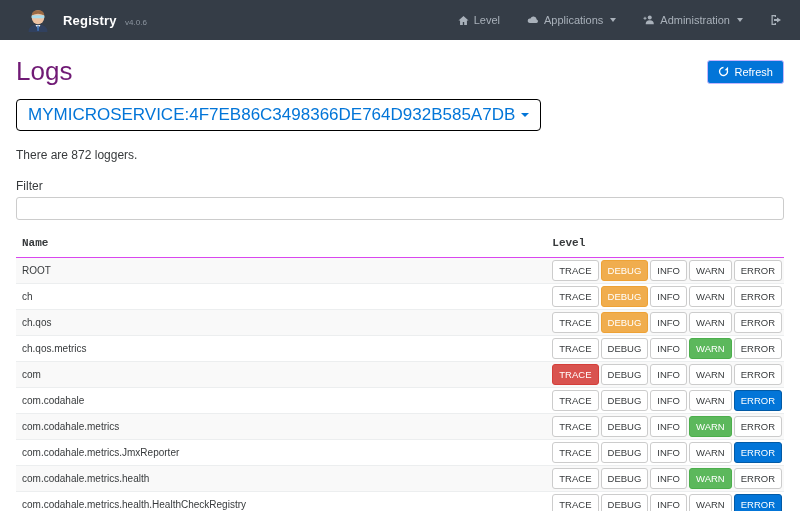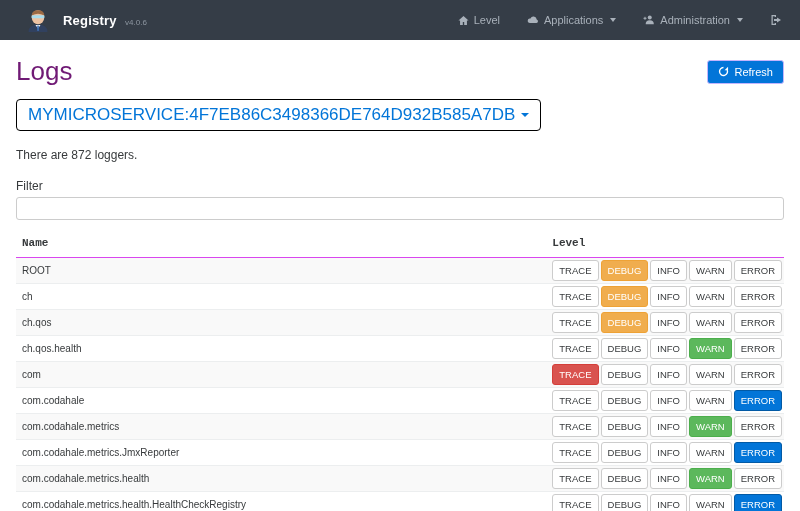--- a/index.html
+++ b/index.html
@@ -145,21 +145,21 @@
         </tr>
         <tr>
           <td class="logger-name">ch</td>
           <td class="logger-levels"><button class="lvl">TRACE</button><button class="lvl active-debug">DEBUG</button><button class="lvl">INFO</button><button class="lvl">WARN</button><button class="lvl">ERROR</button></td>
         </tr>
         <tr>
           <td class="logger-name">ch.qos</td>
           <td class="logger-levels"><button class="lvl">TRACE</button><button class="lvl active-debug">DEBUG</button><button class="lvl">INFO</button><button class="lvl">WARN</button><button class="lvl">ERROR</button></td>
         </tr>
         <tr>
-          <td class="logger-name">ch.qos.health</td>
+          <td class="logger-name">ch.qos.metrics</td>
           <td class="logger-levels"><button class="lvl">TRACE</button><button class="lvl">DEBUG</button><button class="lvl">INFO</button><button class="lvl active-warn">WARN</button><button class="lvl">ERROR</button></td>
         </tr>
         <tr>
           <td class="logger-name">com</td>
           <td class="logger-levels"><button class="lvl active-trace">TRACE</button><button class="lvl">DEBUG</button><button class="lvl">INFO</button><button class="lvl">WARN</button><button class="lvl">ERROR</button></td>
         </tr>
         <tr>
           <td class="logger-name">com.codahale</td>
           <td class="logger-levels"><button class="lvl">TRACE</button><button class="lvl">DEBUG</button><button class="lvl">INFO</button><button class="lvl">WARN</button><button class="lvl active-error">ERROR</button></td>
         </tr>

